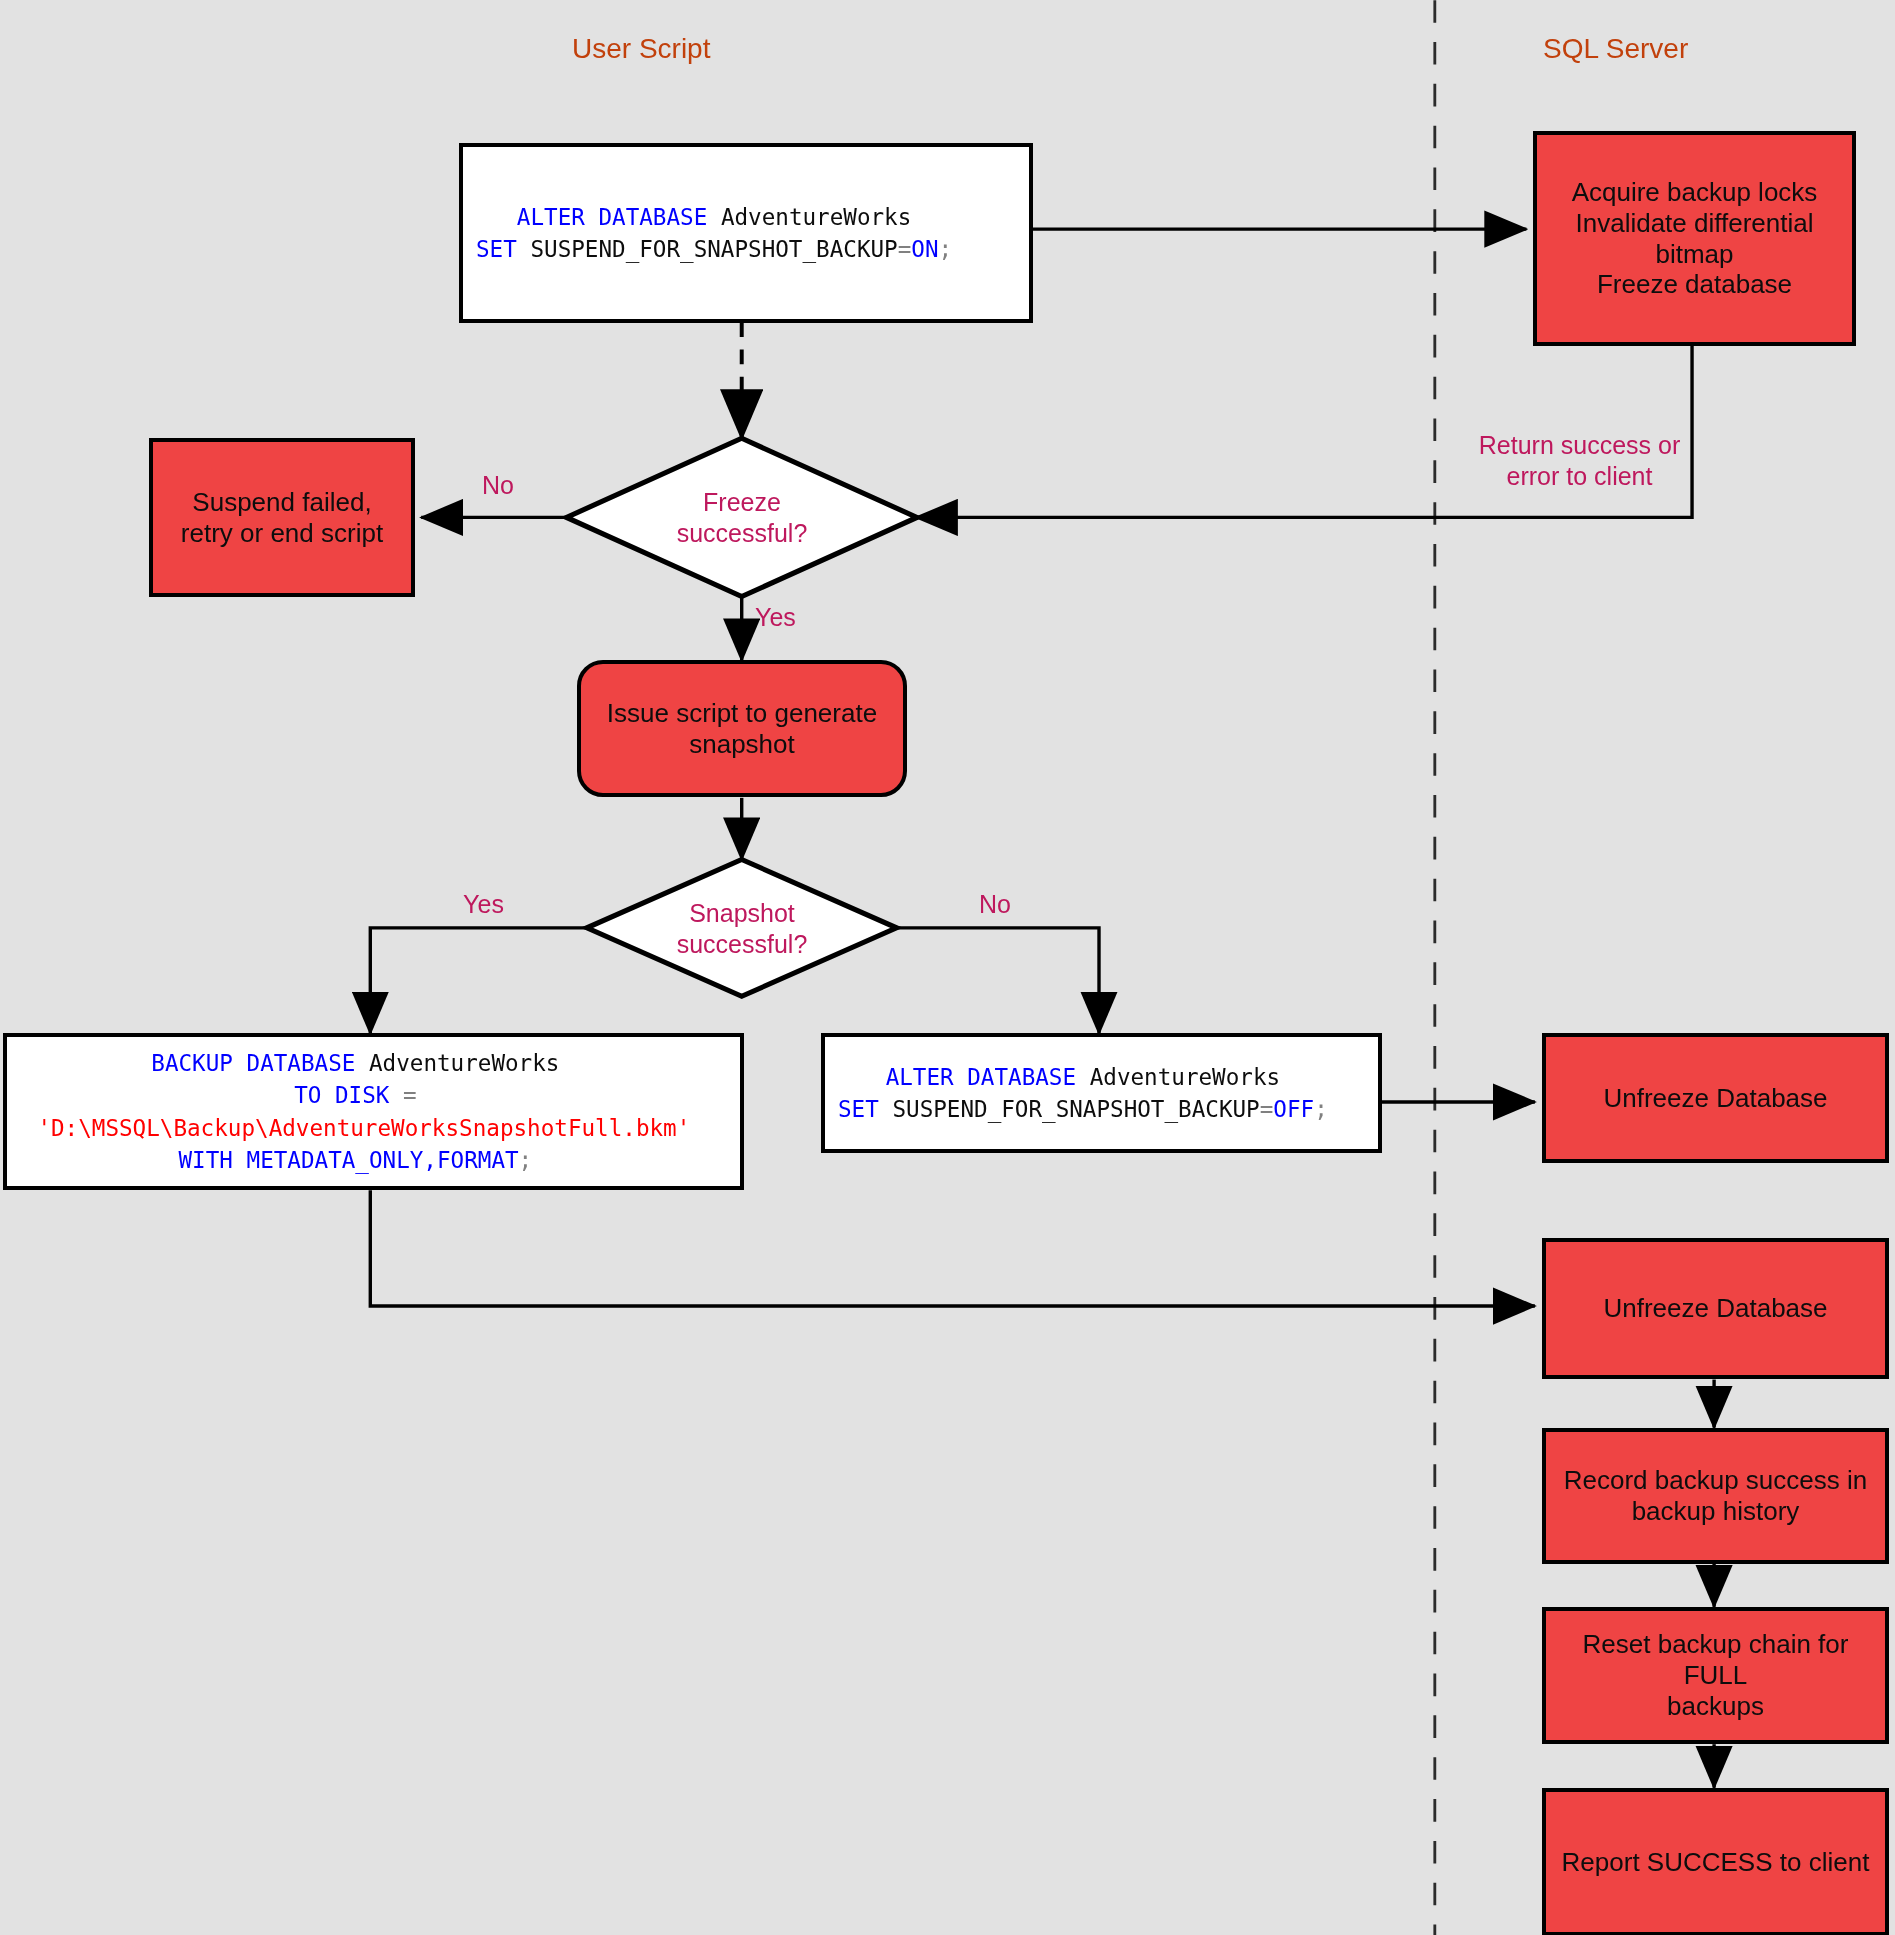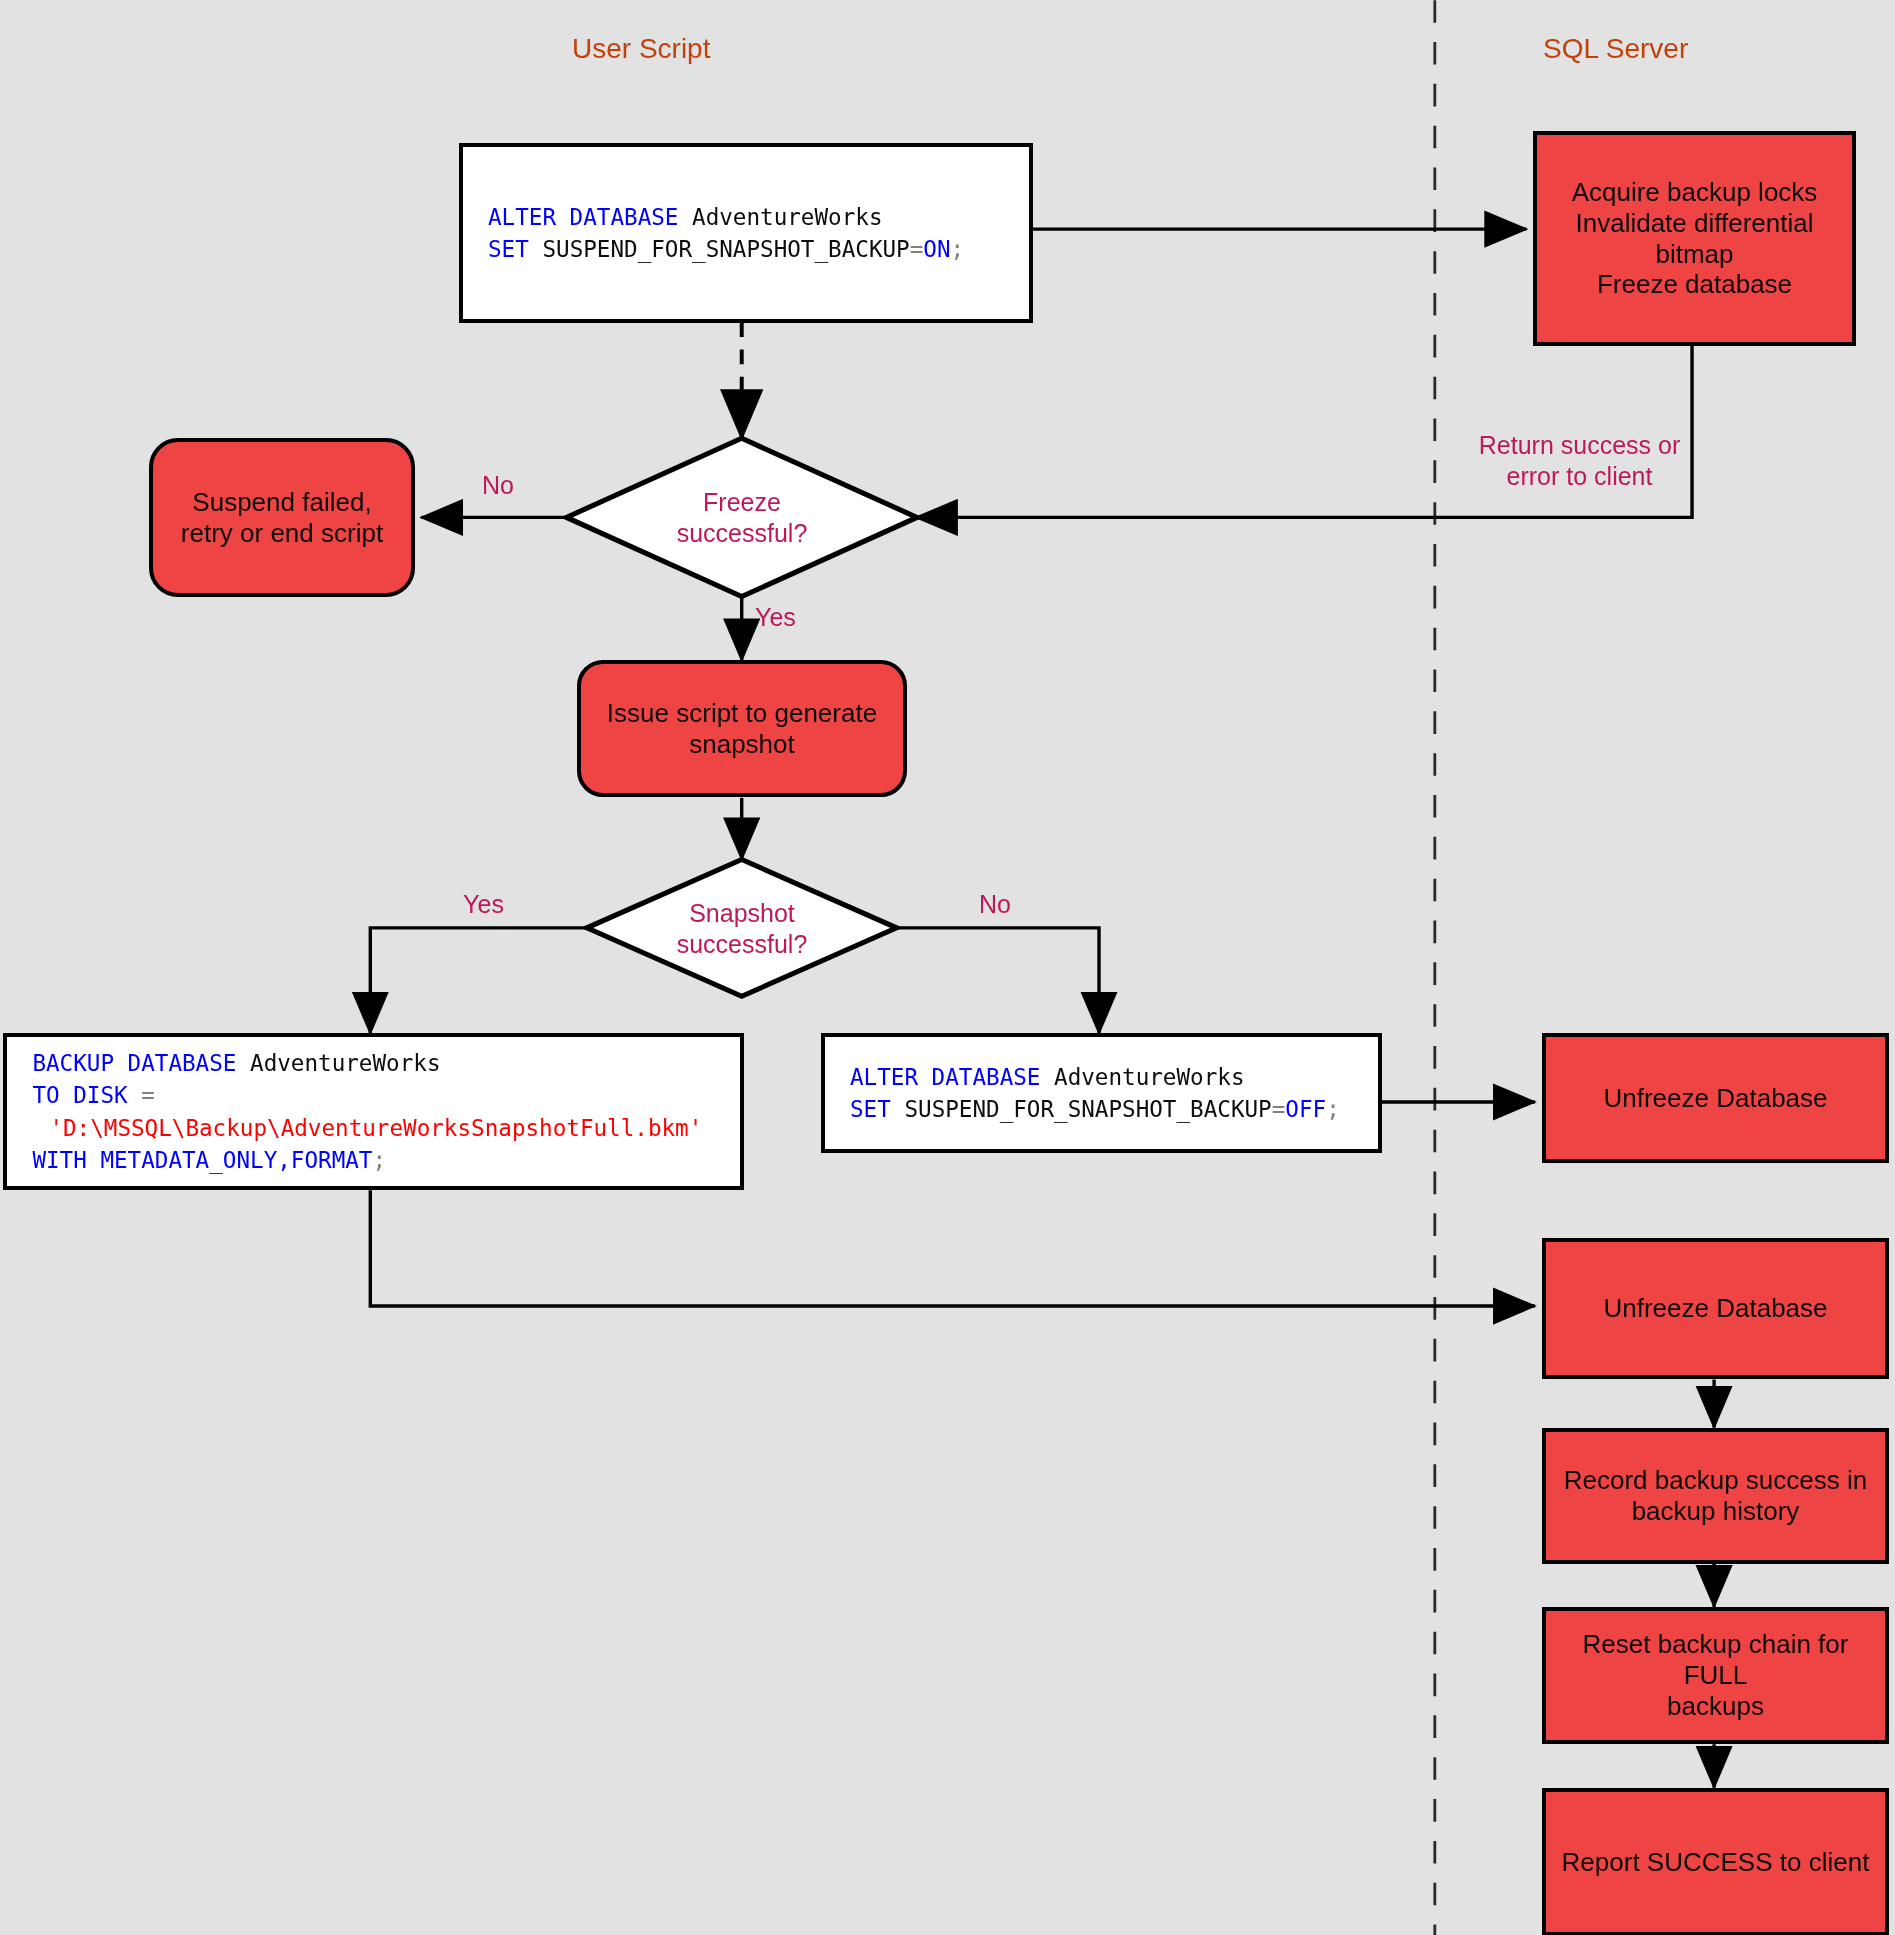--- a/index.html
+++ b/index.html
@@ -42,21 +42,21 @@
     border:4px solid #000000;
     box-sizing:border-box;
     display:flex;
     align-items:center;
     font-family:"DejaVu Sans Mono",monospace;
     font-size:22.6px;
     line-height:1.42;
     white-space:pre;
     color:#0d0d0d;
   }
-  .code .codetxt{padding-left:25px;}
+  .code .codetxt{padding-left:13px;text-align:center;}
   .kw{color:#0000ff;}
   .str{color:#ff0000;margin-left:17px;}
   .op{color:#808080;}
   .pl{color:#0d0d0d;}
   .semi{color:#808080;}
 
   .edge-label{
     position:absolute;
     font-size:25px;
     color:#be185d;
@@ -125,21 +125,21 @@
   </div>
 
   <div class="code" style="left:821px;top:1033px;width:561px;height:120px;">
     <div class="codetxt"><span class="kw">ALTER DATABASE </span><span class="pl">AdventureWorks</span><br><span class="kw">SET </span><span class="pl">SUSPEND_FOR_SNAPSHOT_BACKUP</span><span class="op">=</span><span class="kw">OFF</span><span class="semi">;</span></div>
   </div>
 
   <div class="node" style="left:1533px;top:131px;width:323px;height:215px;">
     <span class="txt">Acquire backup locks<br>Invalidate differential<br>bitmap<br>Freeze database</span>
   </div>
 
-  <div class="node" style="left:149px;top:438px;width:266px;height:159px;border-radius:29px;">
+  <div class="node" style="left:149px;top:438px;width:266px;height:159px;">
     <span class="txt">Suspend failed,<br>retry or end script</span>
   </div>
 
   <div class="node" style="left:577px;top:660px;width:330px;height:137px;border-radius:26px;">
     <span class="txt">Issue script to generate<br>snapshot</span>
   </div>
 
   <div class="node" style="left:1542px;top:1033px;width:347px;height:130px;">
     <span class="txt">Unfreeze Database</span>
   </div>

